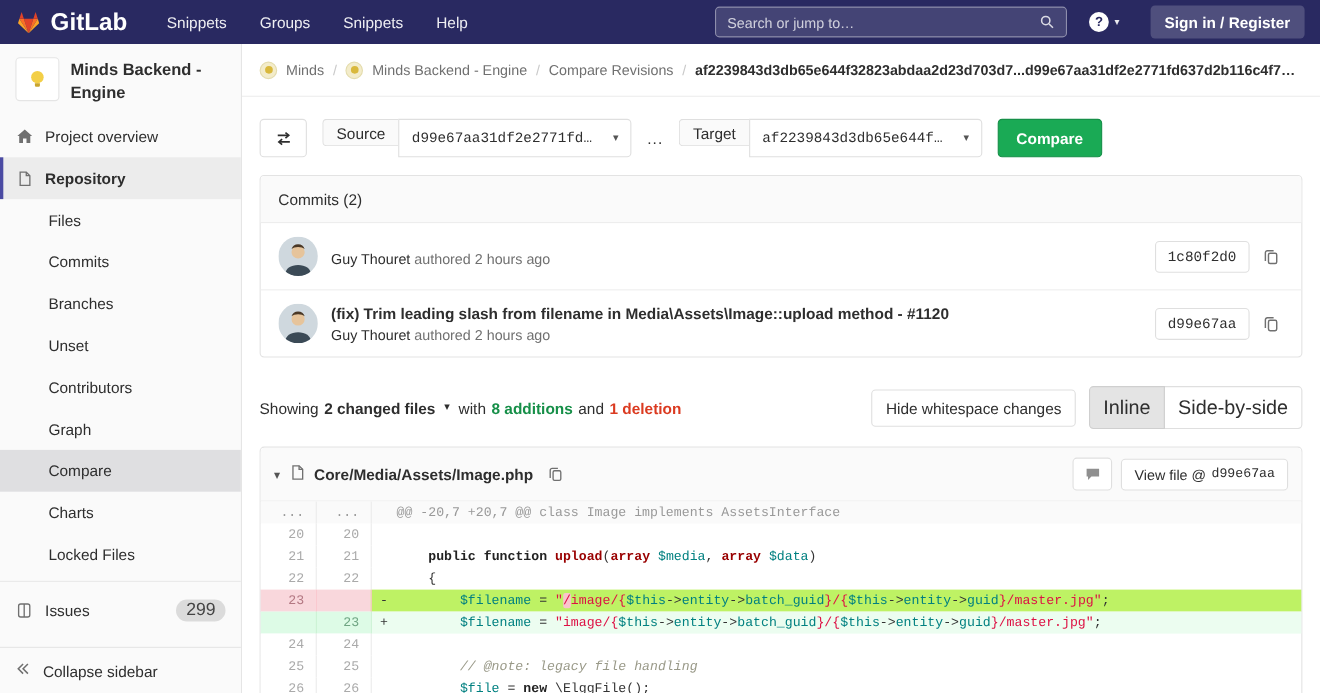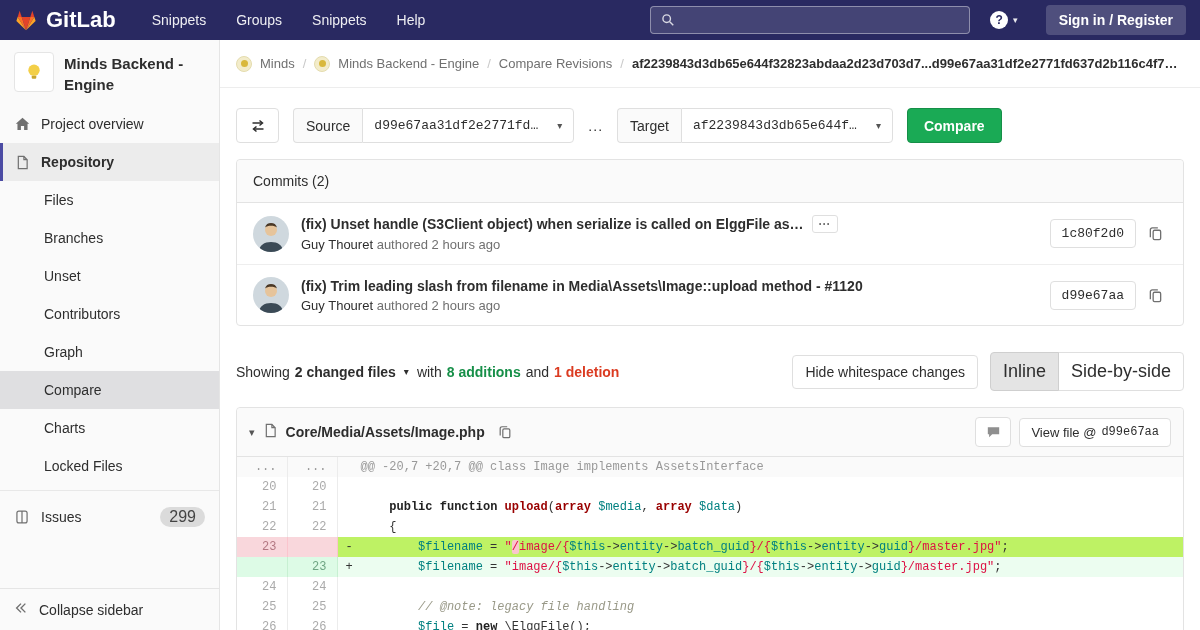--- a/index.html
+++ b/index.html
@@ -43,21 +43,21 @@
   .bc-link { color:#707070; cursor:pointer; }
   .bc-sep { color:#c9c9c9; }
   .bc-current { color:#2e2e2e; font-weight:600; overflow:hidden; text-overflow:ellipsis; }
   .content { padding:0 16px; }
 
   
   .compare-form { display:flex; align-items:center; gap:14px; margin-top:20px; }
   .btn { border:1px solid #dfdfdf; background:#fff; border-radius:4px; cursor:pointer; font-size:14px; color:#2e2e2e; font-family:inherit; }
   .swap-btn { width:43px; height:35px; display:flex; align-items:center; justify-content:center; }
   .input-group { display:flex; align-items:stretch; }
-  .ig-addon { background:#fafafa; border:1px solid #dfdfdf; border-right:none; border-radius:4px 0 0 4px; padding:0 12px; font-size:14px; display:flex; align-items:center; height:35px; }
+  .ig-addon { background:#fafafa; border:1px solid #dfdfdf; border-right:none; border-radius:4px 0 0 4px; padding:0 12px; font-size:14px; display:flex; align-items:center; height:25px; }
   .ig-dropdown { border:1px solid #dfdfdf; border-radius:0 4px 4px 0; background:#fff; display:flex; align-items:center; gap:10px; padding:0 11px; cursor:pointer; width:212px; justify-content:space-between; height:35px; }
   .ig-value { font-family:"Liberation Mono","DejaVu Sans Mono",monospace; font-size:13px; overflow:hidden; text-overflow:ellipsis; white-space:nowrap; }
   .caret-d { font-size:10px; color:#555; }
   .dots-sep { color:#2e2e2e; letter-spacing:1px; }
   .btn-green { background:#1aaa55; border:1px solid #168f48; color:#fff; font-weight:600; padding:0 16px; height:35px; border-radius:4px; cursor:pointer; font-size:14px; }
 
   
   .panel { border:1px solid #e3e3e3; border-radius:4px; margin-top:16px; }
   .panel-header { background:#fafafa; border-bottom:1px solid #e3e3e3; padding:13px 16px; border-radius:4px 4px 0 0; font-size:14px; }
   .commit-row { display:flex; align-items:center; padding:12px 16px; gap:12px; }
@@ -138,20 +138,21 @@
       <span class="nav-brand">GitLab</span>
     </div>
     <div class="nav-menu">
       <span class="nav-link">Snippets</span>
       <span class="nav-link">Groups</span>
       <span class="nav-link">Snippets</span>
       <span class="nav-link">Help</span>
     </div>
     <div class="nav-spacer"></div>
     <div class="nav-search">
+      <input type="text" placeholder="Search or jump to…" style="">
       <svg width="14" height="14" viewBox="0 0 16 16">
         <circle cx="6.5" cy="6.5" r="4.3" fill="none" stroke="rgba(255,255,255,.8)" stroke-width="1.6"></circle>
         <line x1="10" y1="10" x2="14" y2="14" stroke="rgba(255,255,255,.8)" stroke-width="1.6"></line>
       </svg>
     </div>
     <div class="nav-help">
       <span class="help-circle">?</span>
       <span class="caret-w">▾</span>
     </div>
     <div class="signin">Sign in / Register</div>
@@ -179,20 +180,21 @@
       <div class="sb-item active-section">
         <span class="ic">
           <svg width="13" height="15" viewBox="0 0 14 16" fill="none" stroke="#707070" stroke-width="1.3">
               <path d="M2.5 1.5 h6 l3.5 3.5 v9.5 h-9.5z"></path>
               <path d="M8.5 1.5 V5 H12"></path>
             </svg>
         </span>
         <span>Repository</span>
       </div>
       <div class="sb-subitem">Files</div>
+      <div class="sb-subitem">Commits</div>
       <div class="sb-subitem">Branches</div>
       <div class="sb-subitem">Unset</div>
       <div class="sb-subitem">Contributors</div>
       <div class="sb-subitem">Graph</div>
       <div class="sb-subitem active">Compare</div>
       <div class="sb-subitem">Charts</div>
       <div class="sb-subitem">Locked Files</div>
       <div class="sb-divider"></div>
       <div class="sb-item">
         <span class="ic">
@@ -265,24 +267,20 @@
         <div class="commit-row">
           <span class="commit-avatar">
             <svg viewBox="0 0 36 36" width="36" height="36">
               <rect width="36" height="36" fill="#cfd8de"></rect>
               <circle cx="18" cy="14" r="6" fill="#e6c49b"></circle>
               <path d="M12 11.5 a6.3 6.3 0 0 1 12 0 c-2.5-2.5-9.5-2.5-12 0z" fill="#4a3826"></path>
               <path d="M6 36 c0-7 5.5-10 12-10 s12 3 12 10z" fill="#3b4a56"></path>
             </svg>
           </span>
           <div class="commit-main">
-            <div class="commit-title-row">
-              <span class="commit-title">(fix) Unset handle (S3Client object) when serialize is called on ElggFile as…</span>
-              <button class="options-btn">···</button>
-            </div>
             <div class="commit-meta">
               <span class="commit-author">Guy Thouret</span>
               <span>authored 2 hours ago</span>
             </div>
           </div>
           <div class="commit-right">
             <span class="sha-box">1c80f2d0</span>
             <button class="icon-btn">
               <svg width="15" height="15" viewBox="0 0 16 16" fill="none" stroke="#707070" stroke-width="1.4">
                 <rect x="5.5" y="4.5" width="8" height="10" rx="1.5"></rect>

